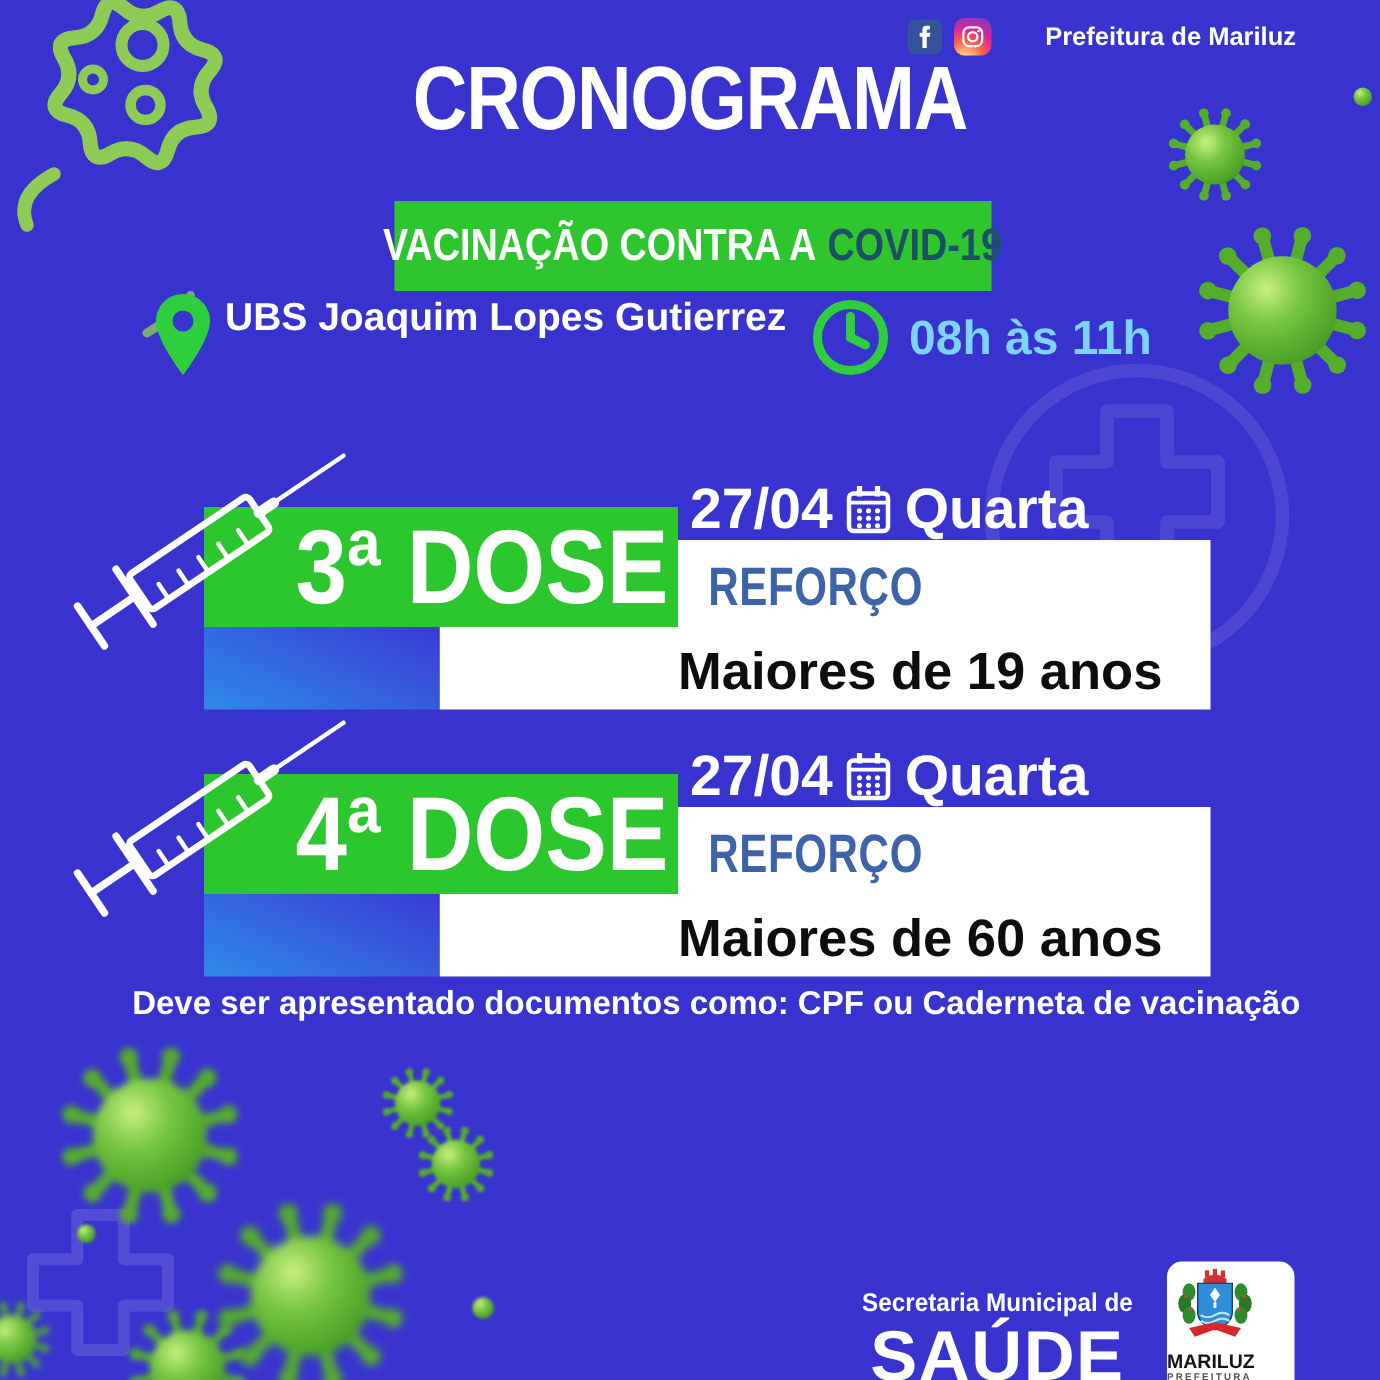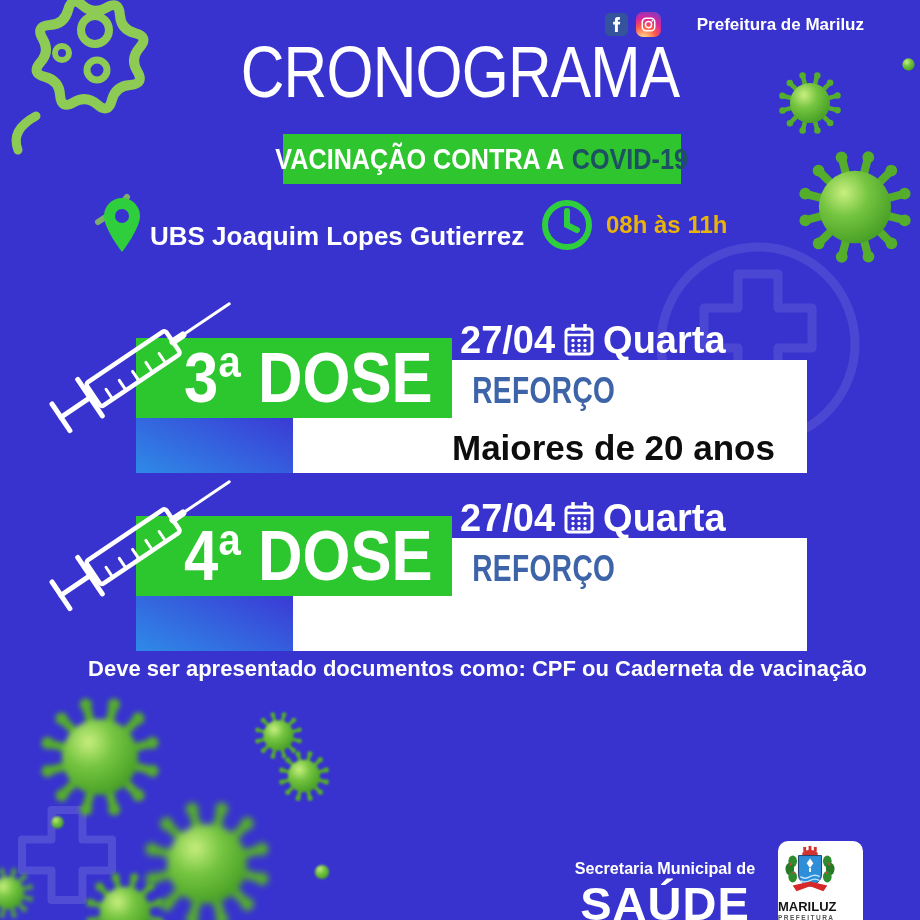--- a/index.html
+++ b/index.html
@@ -5,39 +5,39 @@
   html,body{margin:0;padding:0;background:#222;}
   #poster{position:relative;width:920px;height:920px;background:#3833CF;overflow:hidden;
           font-family:"Liberation Sans",sans-serif;}
   .c{position:absolute;z-index:2;}
   
   .social{top:12px;right:56px;display:flex;align-items:center;gap:8px;}
   .fb{width:23px;height:23px;background:#35529C;border-radius:5px;display:flex;align-items:center;justify-content:center;}
   .ig{width:25px;height:25px;border-radius:7px;display:flex;align-items:center;justify-content:center;
       background:radial-gradient(circle at 30% 110%,#fdf497 0%,#fd5949 40%,#d6249f 65%,#8a3ab9 90%);}
   .social-label{color:#fff;font-weight:bold;font-size:17px;padding-left:28px;}
-  .title{left:0;right:0;top:36px;margin:0;text-align:center;color:#fff;font-size:72px;font-weight:400;line-height:1;letter-spacing:-1px;}
+  .title{left:0;right:0;top:36px;margin:0;text-align:center;color:#fff;font-size:60px;font-weight:700;line-height:1;letter-spacing:-1px;}
   .squeeze{display:inline-block;transform:scaleX(0.84);transform-origin:center;white-space:nowrap;}
-  .banner{left:263px;top:134px;width:398px;height:50px;background:#2EC52E;display:flex;align-items:center;justify-content:center;
-          color:#fff;font-weight:bold;font-size:30px;margin-left:20px;}
+  .banner{left:263px;top:134px;width:398px;height:60px;background:#2EC52E;display:flex;align-items:center;justify-content:center;
+          color:#fff;font-weight:bold;font-size:30px;}
   .covid{color:#1C5062;margin-left:9px;}
   
-  .locrow{left:104px;top:196px;display:flex;align-items:flex-end;gap:10px;height:56px;}
+  .locrow{left:104px;top:196px;display:flex;align-items:flex-start;gap:10px;height:56px;}
   .loctext{color:#fff;font-weight:bold;font-size:26px;}
   .clockrow{left:540px;top:198px;display:flex;align-items:center;gap:12px;}
-  .hours{color:#eab308;font-weight:bold;font-size:24px;line-height:28px;text-align:right;}
+  .hours{color:#7dd3fc;font-weight:bold;font-size:32px;line-height:28px;text-align:right;}
   
   .dose{left:0;width:920px;height:160px;}
   .daterow{position:absolute;left:460px;top:0;display:flex;align-items:center;gap:8px;color:#fff;font-weight:bold;font-size:38px;line-height:40px;}
   .whitebox{position:absolute;left:293px;top:40px;width:514px;height:113px;background:#fff;}
   .wbinner{position:absolute;left:159px;top:0;right:0;bottom:0;}
   .reforco{display:inline-block;margin-top:10px;font-size:36px;font-weight:bold;color:#3D63A8;transform:scaleX(0.78);letter-spacing:.5px;}
   .audience{position:absolute;left:0;right:8px;bottom:5px;color:#0d0d0d;font-weight:bold;font-size:35px;}
   .greenbar{position:absolute;left:136px;top:18px;width:316px;height:80px;background:#2CC72E;
-            display:flex;align-items:center;justify-content:center;padding-right:6px;box-sizing:border-box;}
+            display:flex;align-items:center;justify-content:flex-end;padding-right:6px;box-sizing:border-box;}
   .doselabel{color:#fff;font-weight:800;font-size:70px;transform:scaleX(0.88);transform-origin:right center;white-space:nowrap;}
   .gradbar{position:absolute;left:136px;top:98px;width:157px;height:55px;background:linear-gradient(205deg,#3A3ED6 5%,#2F86E6 95%);}
   
   .note{left:0;right:0;top:656px;text-align:center;color:#fff;font-weight:bold;font-size:22px;margin-left:35px;}
   .org{left:545px;top:859px;width:240px;text-align:center;color:#fff;}
   .org1{font-size:17px;font-weight:bold;display:inline-block;transform:scaleX(0.95);white-space:nowrap;}
   .org2{font-size:47px;font-weight:800;line-height:1.05;letter-spacing:1px;}
   .logo{left:778px;top:841px;width:85px;height:89px;background:#fff;border-radius:10px;text-align:left;box-sizing:border-box;padding-top:4px;}
   .crest-title{font-size:13px;font-weight:800;color:#151515;line-height:1.1;margin-top:1px;}
   .crest-sub{font-size:6.5px;color:#555;letter-spacing:1.5px;font-weight:bold;}
@@ -383,21 +383,21 @@
             <circle cx="10" cy="27.5" r="1.7"></circle>
             <circle cx="16" cy="27.5" r="1.7"></circle>
             <circle cx="22" cy="27.5" r="1.7"></circle>
           </g>
       </svg>
       <span>Quarta</span>
     </div>
     <div class="whitebox">
       <div class="wbinner">
         <span class="reforco">REFORÇO</span>
-        <div class="audience">Maiores de 20 anos</div>
+        <div class="audience">Maiores de 19 anos</div>
       </div>
     </div>
     <div class="greenbar">
       <span class="doselabel">3ª DOSE</span>
     </div>
     <div class="gradbar"></div>
   </div>
 
   <div class="c dose" style="top:498px">
     <div class="daterow">
@@ -417,20 +417,21 @@
             <circle cx="10" cy="27.5" r="1.7"></circle>
             <circle cx="16" cy="27.5" r="1.7"></circle>
             <circle cx="22" cy="27.5" r="1.7"></circle>
           </g>
       </svg>
       <span>Quarta</span>
     </div>
     <div class="whitebox">
       <div class="wbinner">
         <span class="reforco">REFORÇO</span>
+        <div class="audience">Maiores de 60 anos</div>
       </div>
     </div>
     <div class="greenbar">
       <span class="doselabel">4ª DOSE</span>
     </div>
     <div class="gradbar"></div>
   </div>
 
   <div class="c note">Deve ser apresentado documentos como: CPF ou Caderneta de vacinação</div>
 

